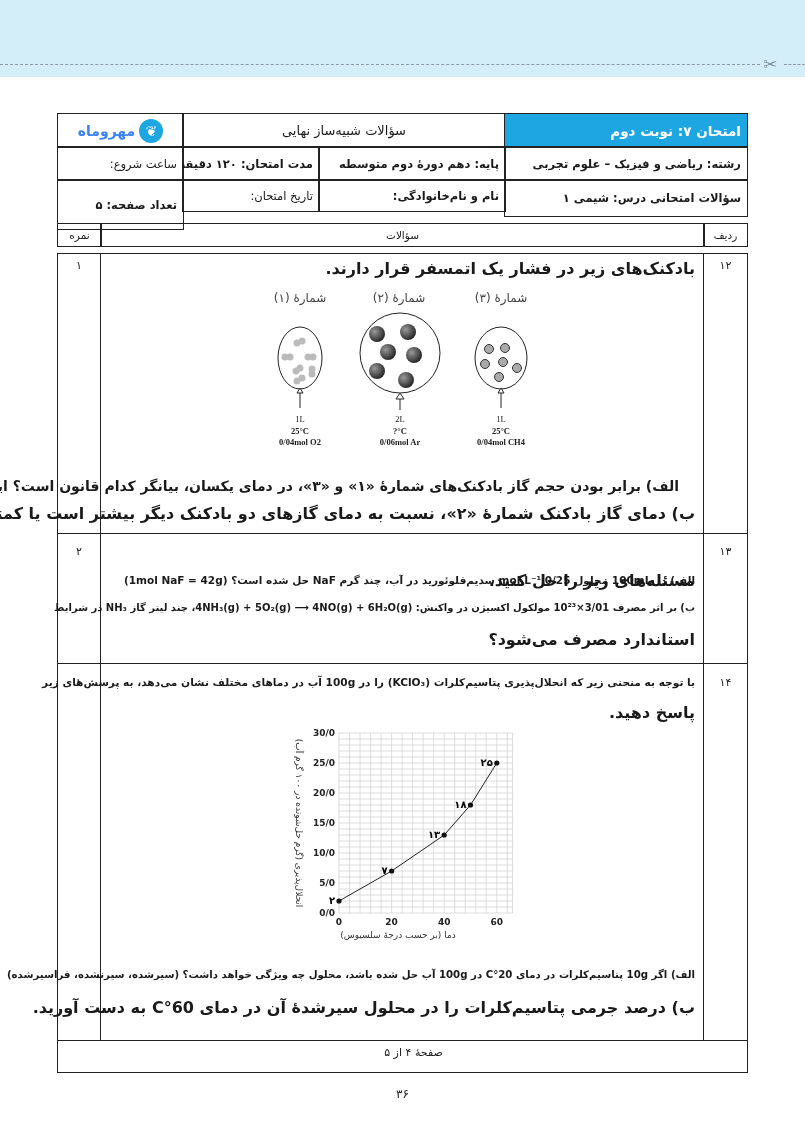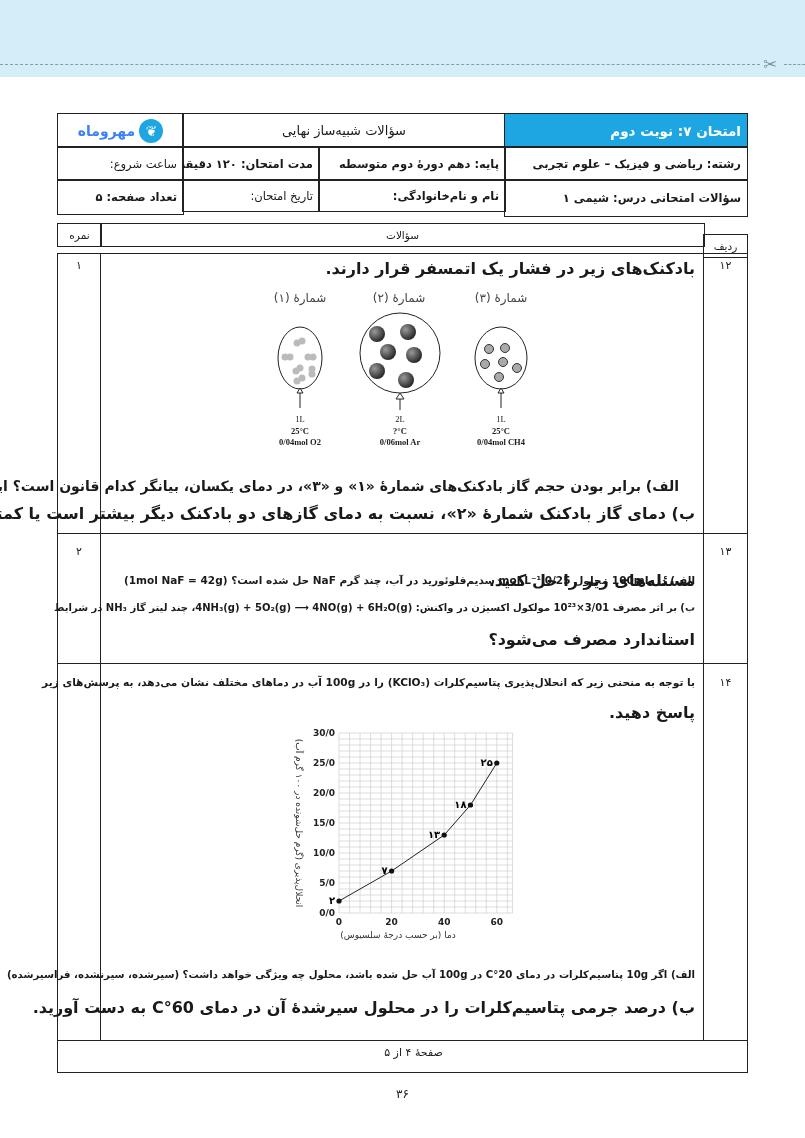--- a/index.html
+++ b/index.html
@@ -37,28 +37,28 @@
   <span class="logo-text">مهروماه</span>
 </div>
 <div class="cell center" style="left:182px;top:113px;width:324px;height:35px;font-size:13px;">سؤالات شبیه‌ساز نهایی</div>
 <div class="cell blue" style="left:504px;top:113px;width:244px;height:35px;">امتحان ۷: نوبت دوم</div>
 
 <div class="cell" style="left:57px;top:146px;width:127px;height:35px;">ساعت شروع:</div>
 <div class="cell bold" style="left:182px;top:146px;width:138px;height:35px;">مدت امتحان: ۱۲۰ دقیقه</div>
 <div class="cell bold" style="left:318px;top:146px;width:188px;height:35px;">پایه: دهم دورهٔ دوم متوسطه</div>
 <div class="cell bold" style="left:504px;top:146px;width:244px;height:35px;">رشته: ریاضی و فیزیک – علوم تجربی</div>
 
-<div class="cell bold" style="left:57px;top:179px;width:127px;height:36px;">تعداد صفحه: ۵</div>
+<div class="cell bold" style="left:57px;top:179px;width:127px;height:51px;">تعداد صفحه: ۵</div>
 <div class="cell" style="left:182px;top:179px;width:138px;height:33px;">تاریخ امتحان:</div>
 <div class="cell bold" style="left:318px;top:179px;width:188px;height:33px;">نام و نام‌خانوادگی:</div>
 <div class="cell bold" style="left:504px;top:179px;width:244px;height:38px;">سؤالات امتحانی درس: شیمی ۱</div>
 
 <div class="cell center" style="left:57px;top:223px;width:45px;height:24px;font-size:10.5px;">نمره</div>
 <div class="cell center" style="left:100px;top:223px;width:605px;height:24px;font-size:10.5px;">سؤالات</div>
-<div class="cell center" style="left:703px;top:234px;width:45px;height:24px;font-size:10.5px;">ردیف</div>
+<div class="cell center" style="left:703px;top:223px;width:45px;height:24px;font-size:10.5px;">ردیف</div>
 
 <div class="abs" style="left:57px;top:253px;width:691px;height:820px;border:1.5px solid #222;"></div>
 <div class="abs" style="left:100px;top:253px;width:0;height:787px;border-left:1.5px solid #222;"></div>
 <div class="abs" style="left:703px;top:253px;width:0;height:787px;border-left:1.5px solid #222;"></div>
 <div class="abs" style="left:57px;top:533px;width:691px;height:0;border-top:1.5px solid #222;"></div>
 <div class="abs" style="left:57px;top:663px;width:691px;height:0;border-top:1.5px solid #222;"></div>
 <div class="abs" style="left:57px;top:1040px;width:691px;height:0;border-top:1.5px solid #222;"></div>
 
 <div>
   <div class="num" style="left:703px;top:259px;width:45px;">۱۲</div>

